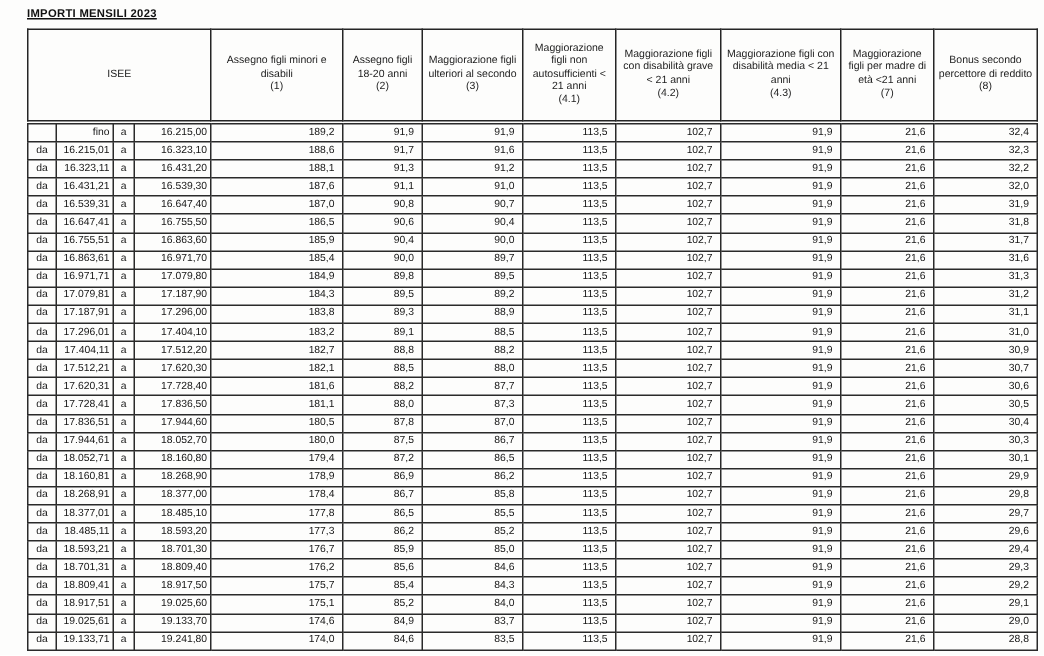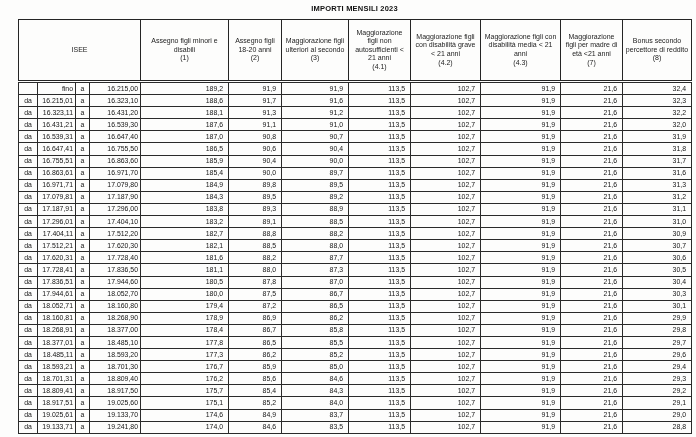--- a/index.html
+++ b/index.html
@@ -14,25 +14,25 @@
     height: 437px;
     background: #fdfdfc;
     overflow: hidden;
     color: #161616;
   }
   .doc-title {
     position: absolute;
     top: 4px;
     left: 18px;
     width: 673px;
-    text-align: center;
     font-size: 7.5px;
     font-weight: bold;
     letter-spacing: 0.2px;
     color: #111;
+    text-decoration: underline;
   }
   table {
     border-collapse: collapse;
     table-layout: fixed;
     position: absolute;
     left: 18px;
   }
   .hdr-table { top: 19px; width: 673px; }
   .body-table { top: 82px; width: 673px; }
   .hdr-table td {

